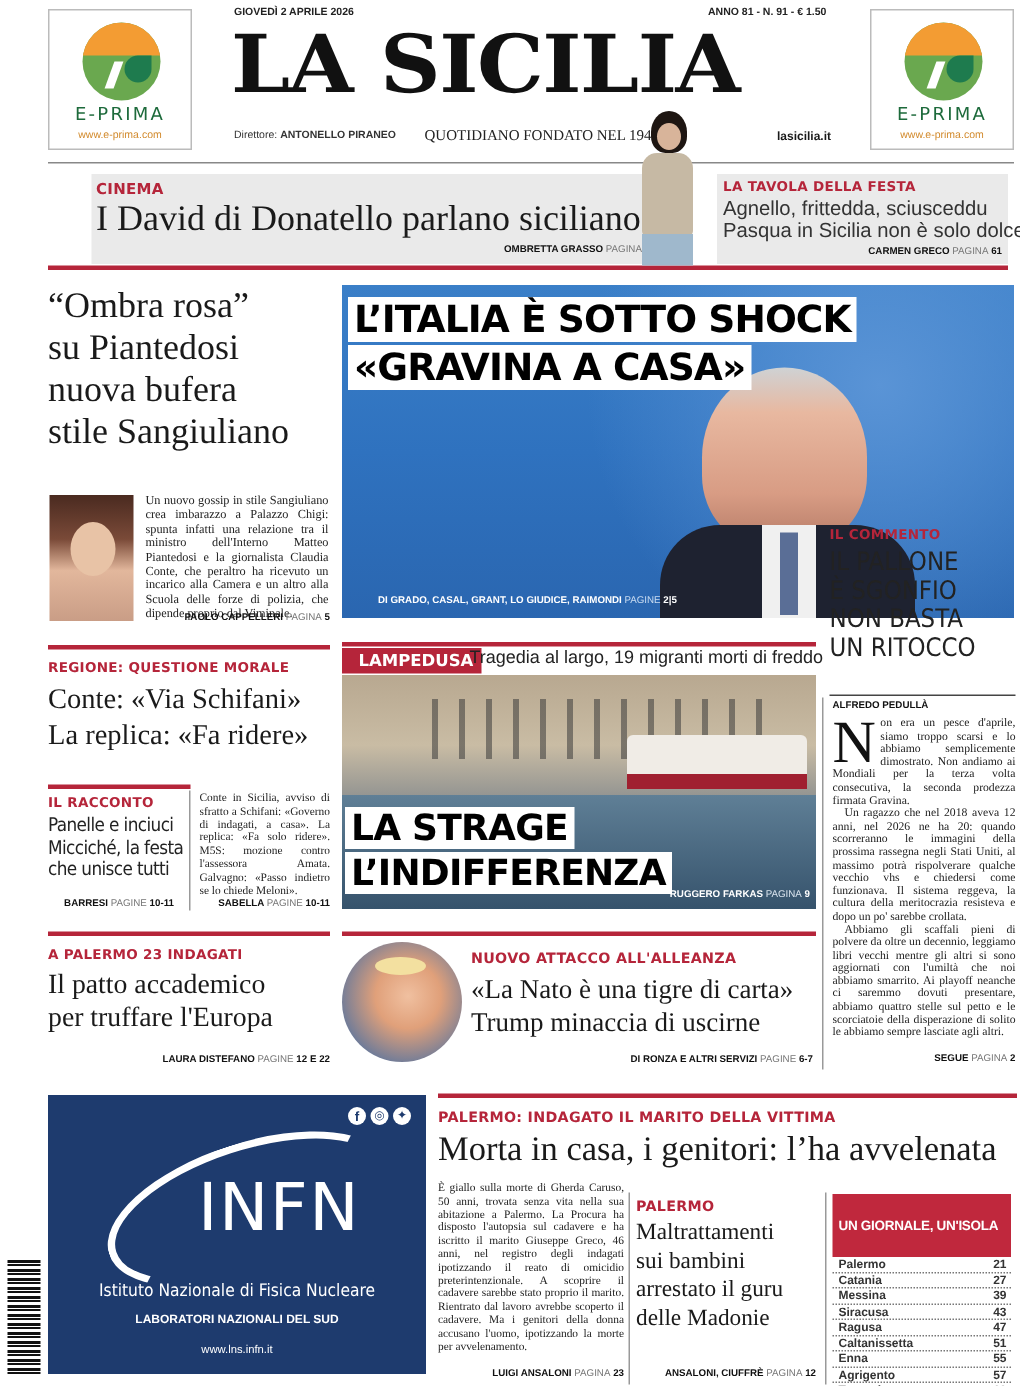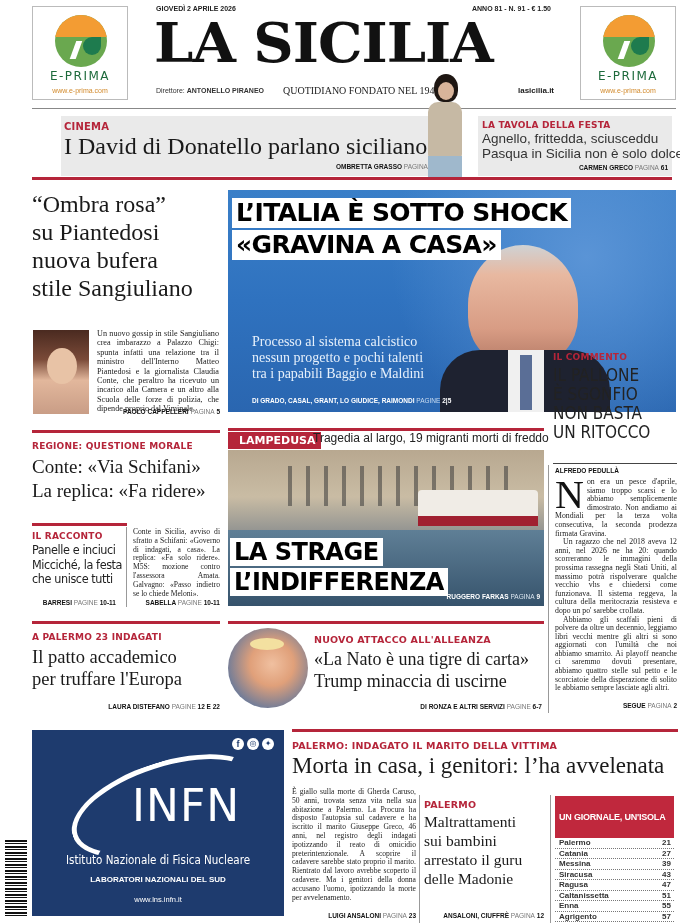--- a/index.html
+++ b/index.html
@@ -126,25 +126,20 @@
 
 <div class="abs hero" style="left:228px;top:190px;width:448px;height:222px;">
   <div class="abs" style="left:0;top:0;width:448px;height:222px;background:radial-gradient(circle at 80% 30%, #5a94d6 0%, transparent 50%);"></div>
 
   <div class="abs" style="left:240px;top:55px;width:110px;height:120px;border-radius:50% 50% 40% 40%;background:linear-gradient(180deg,#cfd2d4 0%,#e8b8a0 25%,#d89c84 70%,#b47a66 100%);"></div>
   <div class="abs" style="left:212px;top:160px;width:170px;height:70px;border-radius:40px 40px 0 0;background:#1e2230;"></div>
   <div class="abs" style="left:280px;top:160px;width:36px;height:62px;background:#f0f0f0;"></div>
   <div class="abs" style="left:292px;top:165px;width:12px;height:55px;background:#5a6e96;"></div>
   <div class="abs" style="left:4px;top:8px;"><span class="hero-head">L’ITALIA È SOTTO SHOCK</span></div>
   <div class="abs" style="left:4px;top:40px;"><span class="hero-head">«GRAVINA A CASA»</span></div>
-  <div class="abs hero-sub" style="left:24px;top:144px;">
-    <div>Processo al sistema calcistico</div>
-    <div>nessun progetto e pochi talenti</div>
-    <div>tra i papabili Baggio e Maldini</div>
-  </div>
   <div class="abs hero-by" style="left:24px;top:207px;">
     <span>DI GRADO, CASAL, GRANT, LO GIUDICE, RAIMONDI</span> <span style="font-weight:normal;color:#c9dcf1;">PAGINE</span> <span>2|5</span>
   </div>
 </div>
 
 <div class="abs" style="left:553px;top:352px;width:124px;">
   <div class="kicker" style="font-size:9px;">IL COMMENTO</div>
   <div style="font-family:'DejaVu Sans Condensed','DejaVu Sans',sans-serif;font-size:17px;line-height:19px;color:#222;margin-top:4px;">
     <div>IL PALLONE</div>
     <div>È SGONFIO</div>

